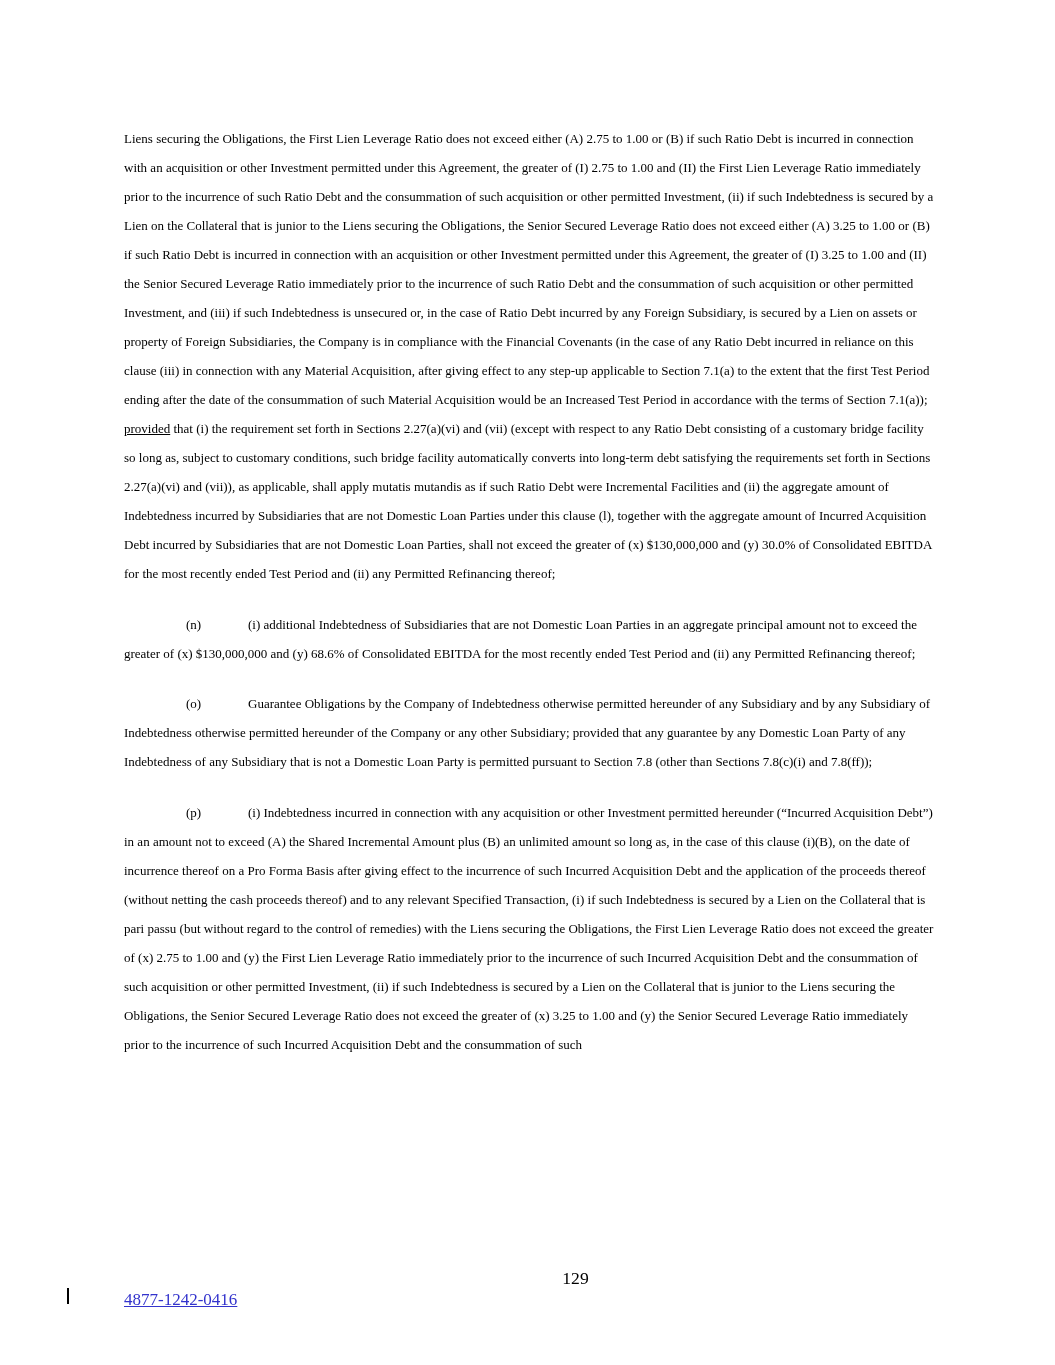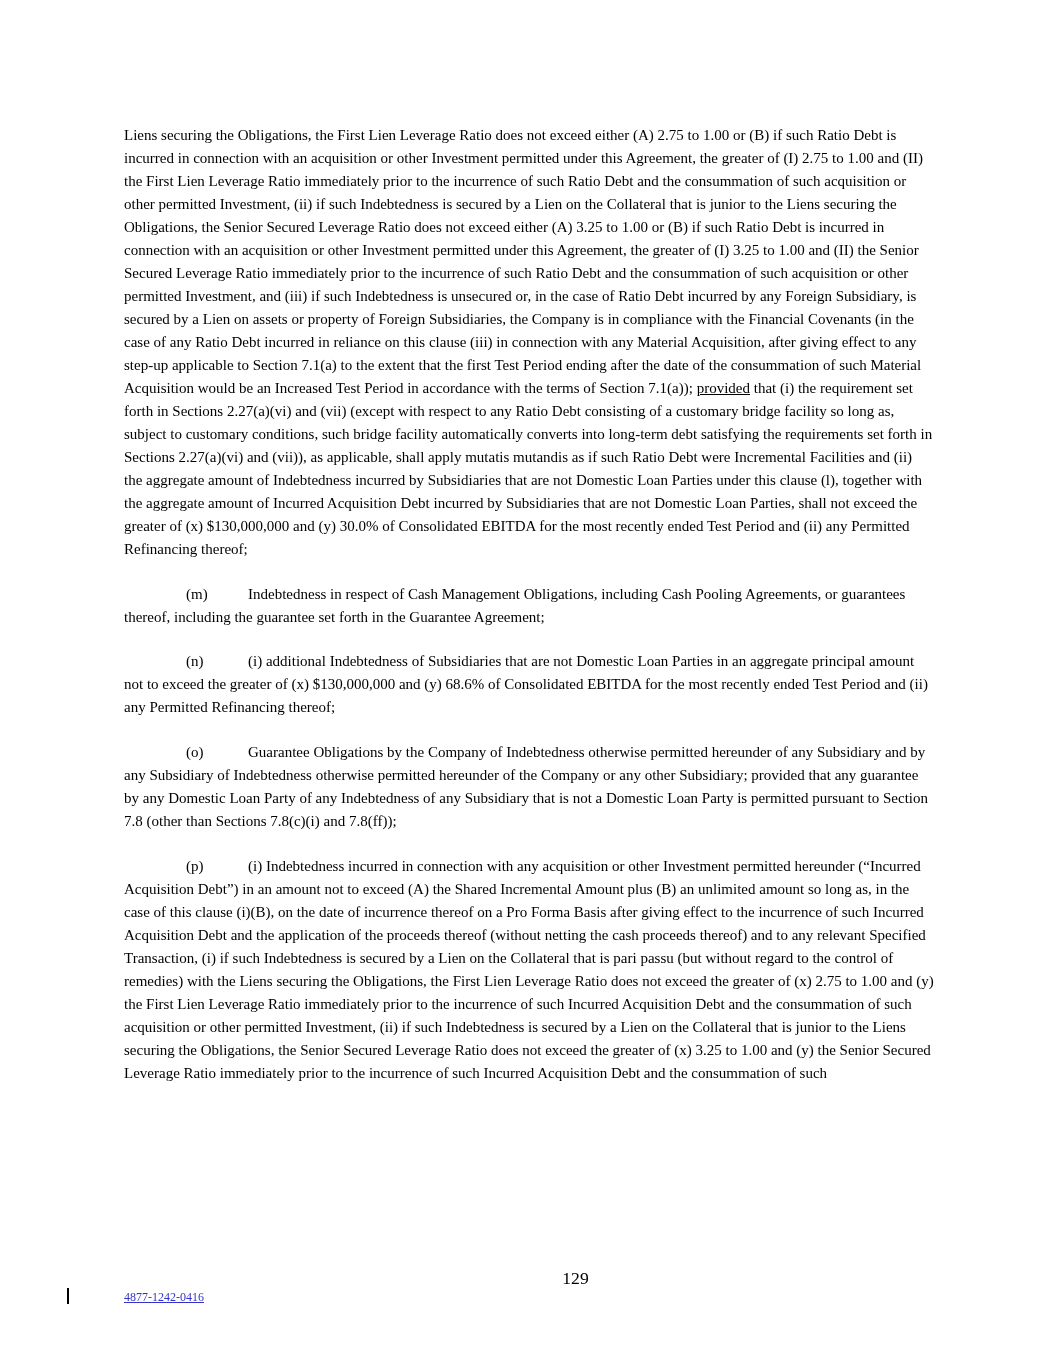--- a/index.html
+++ b/index.html
@@ -3,50 +3,49 @@
 <meta charset="utf-8">
 <style>
   html, body { margin: 0; padding: 0; background: #ffffff; }
   body { width: 1055px; height: 1365px; position: relative; overflow: hidden; }
   .page {
     position: absolute; left: 0; top: 0; width: 1055px; height: 1365px; background: #ffffff;
     font-family: "Liberation Serif", "DejaVu Serif", serif; color: #000000;
   }
   .body-text {
     position: absolute; left: 124px; top: 124px; width: 810px;
-    font-size: 15px; line-height: 23px;
+    font-size: 13px; line-height: 29px;
   }
   .para { margin: 0 0 21.7px 0; }
   .para.continuation { text-indent: 0; }
   .para.item { text-indent: 62px; }
   .para .label { display: inline-block; width: 62px; text-indent: 0; }
   u { text-decoration: underline; }
   b { font-weight: normal; }
   .page-number {
     position: absolute; left: 0; width: 1055px; top: 1268px; text-align: center;
     font-size: 17.6px;
     padding-left: 48px;
   }
   .change-bar {
     position: absolute; left: 67px; top: 1288px; width: 2px; height: 16px; background: #000000;
   }
   .doc-id {
-    position: absolute; left: 124px; top: 1290px; font-size: 12px; color: #3333cc;
+    position: absolute; left: 124px; top: 1290px; font-size: 17px; color: #3333cc;
     text-decoration: underline; cursor: pointer;
   }
 </style>
 </head>
 <body>
 
 <div class="page">
   <div class="body-text">
 
     <p class="para continuation"><span>Liens securing the Obligations, the First Lien Leverage Ratio does not exceed either (A) 2.75 to 1.00 or (B) if such Ratio Debt is incurred in connection with an acquisition or other Investment permitted under this Agreement, the greater of (I) 2.75 to 1.00 and (II) the First Lien Leverage Ratio immediately prior to the incurrence of such Ratio Debt and the consummation of such acquisition or other permitted Investment, (ii) if such Indebtedness is secured by a Lien on the Collateral that is junior to the Liens securing the Obligations, the Senior Secured Leverage Ratio does not exceed either (A) 3.25 to 1.00 or (B) if such Ratio Debt is incurred in connection with an acquisition or other Investment permitted under this Agreement, the greater of (I) 3.25 to 1.00 and (II) the Senior Secured Leverage Ratio immediately prior to the incurrence of such Ratio Debt and the consummation of such acquisition or other permitted Investment, and (iii) if such Indebtedness is unsecured or, in the case of Ratio Debt incurred by any Foreign Subsidiary, is secured by a Lien on assets or property of Foreign Subsidiaries, the Company is in compliance with the Financial Covenants (in the case of any Ratio Debt incurred in reliance on this clause (iii) in connection with any Material Acquisition, after giving effect to any step-up applicable to Section 7.1(a) to the extent that the first Test Period ending after the date of the consummation of such Material Acquisition would be an Increased Test Period in accordance with the terms of Section 7.1(a)); </span><u>provided</u><span> that (i) the requirement set forth in Sections 2.27(a)(vi) and (vii) (except with respect to any Ratio Debt consisting of a customary bridge facility so long as, subject to customary conditions, such bridge facility automatically converts into long-term debt satisfying the requirements set forth in Sections 2.27(a)(vi) and (vii)), as applicable, shall apply mutatis mutandis as if such Ratio Debt were Incremental Facilities and (ii) the aggregate amount of Indebtedness incurred by Subsidiaries that are not Domestic Loan Parties under this clause (l), together with the aggregate amount of Incurred Acquisition Debt incurred by Subsidiaries that are not Domestic Loan Parties, shall not exceed the greater of (x) $130,000,000 and (y) 30.0% of Consolidated EBITDA for the most recently ended Test Period and (ii) any Permitted Refinancing thereof;</span></p>
 
-    <p class="para item"><span class="label">(m)</span><span>Indebtedness in respect of Cash Management Obligations, including Cash Pooling Agreements, or guarantees thereof, including the guarantee set forth in the Guarantee Agreement;</span></p>
 
     <p class="para item"><span class="label">(n)</span><span>(i) additional Indebtedness of Subsidiaries that are not Domestic Loan Parties in an aggregate principal amount not to exceed the greater of (x) $130,000,000 and (y) 68.6% of Consolidated EBITDA for the most recently ended Test Period and (ii) any Permitted Refinancing thereof;</span></p>
 
     <p class="para item"><span class="label">(o)</span><span>Guarantee Obligations by the Company of Indebtedness otherwise permitted hereunder of any Subsidiary and by any Subsidiary of Indebtedness otherwise permitted hereunder of the Company or any other Subsidiary; provided that any guarantee by any Domestic Loan Party of any Indebtedness of any Subsidiary that is not a Domestic Loan Party is permitted pursuant to Section 7.8 (other than Sections 7.8(c)(i) and 7.8(ff));</span></p>
 
     <p class="para item"><span class="label">(p)</span><span>(i) Indebtedness incurred in connection with any acquisition or other Investment permitted hereunder (“</span><b>Incurred Acquisition Debt</b><span>”) in an amount not to exceed (A) the Shared Incremental Amount plus (B) an unlimited amount so long as, in the case of this clause (i)(B), on the date of incurrence thereof on a Pro Forma Basis after giving effect to the incurrence of such Incurred Acquisition Debt and the application of the proceeds thereof (without netting the cash proceeds thereof) and to any relevant Specified Transaction, (i) if such Indebtedness is secured by a Lien on the Collateral that is pari passu (but without regard to the control of remedies) with the Liens securing the Obligations, the First Lien Leverage Ratio does not exceed the greater of (x) 2.75 to 1.00 and (y) the First Lien Leverage Ratio immediately prior to the incurrence of such Incurred Acquisition Debt and the consummation of such acquisition or other permitted Investment, (ii) if such Indebtedness is secured by a Lien on the Collateral that is junior to the Liens securing the Obligations, the Senior Secured Leverage Ratio does not exceed the greater of (x) 3.25 to 1.00 and (y) the Senior Secured Leverage Ratio immediately prior to the incurrence of such Incurred Acquisition Debt and the consummation of such</span></p>
 
   </div>
 
   <div class="page-number">129</div>

